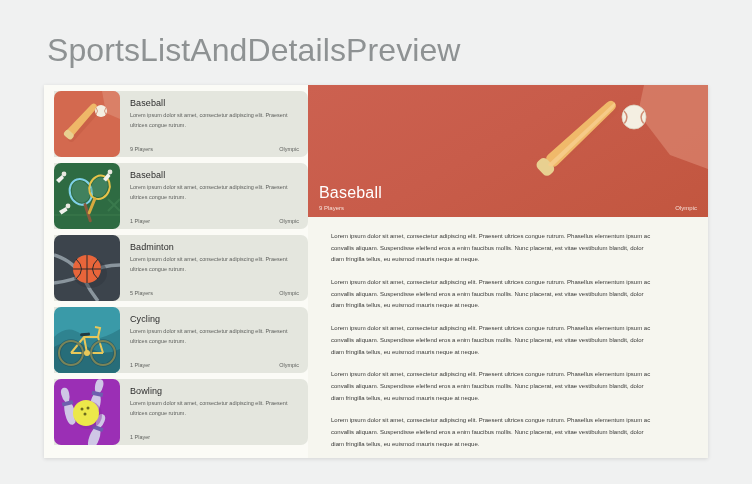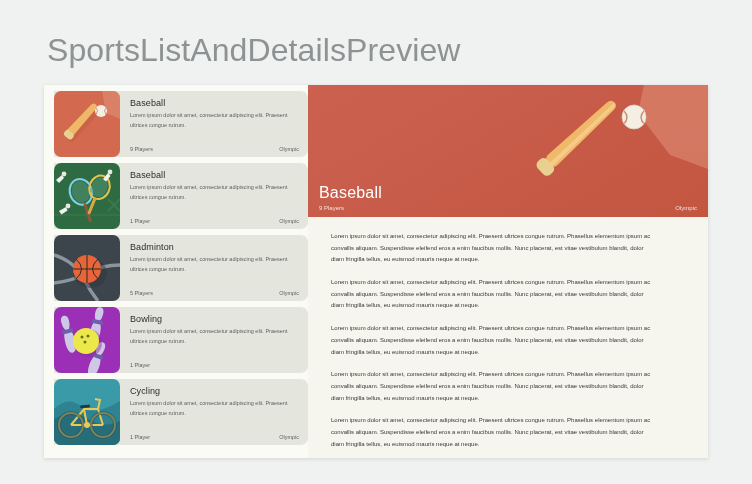--- a/index.html
+++ b/index.html
@@ -220,52 +220,20 @@
           <div class="item-desc">Lorem ipsum dolor sit amet, consectetur adipiscing elit. Praesent ultrices congue rutrum.</div>
           <div class="item-footer">
             <span>5 Players</span>
             <span>Olympic</span>
           </div>
         </div>
       </div>
       <div class="list-item">
         <div class="thumb">
           <svg viewBox="0 0 66 66">
-      <rect width="66" height="66" fill="#9b2fb5"></rect>
-      <g transform="rotate(-14 16 34)">
-        <path d="M16 8 q4 0 4 6 q0 5 -2 8 q3 4 3 12 q0 12 -5 12 q-5 0 -5 -12 q0 -8 3 -12 q-2 -3 -2 -8 q0 -6 4 -6 z" fill="#cfc7e6"></path>
-        <rect x="10.5" y="22" width="11" height="4" fill="#6e5fae"></rect>
-      </g>
-      <g transform="rotate(12 44 12)">
-        <path d="M44 0 q4 0 4 6 q0 5 -2 8 q3 4 3 11 q0 11 -5 11 q-5 0 -5 -11 q0 -7 3 -11 q-2 -3 -2 -8 q0 -6 4 -6 z" fill="#cfc7e6"></path>
-        <rect x="38.5" y="13" width="11" height="4" fill="#6e5fae"></rect>
-      </g>
-      <g transform="rotate(20 42 54)">
-        <path d="M42 34 q4 0 4 6 q0 5 -2 8 q3 4 3 11 q0 11 -5 11 q-5 0 -5 -11 q0 -7 3 -11 q-2 -3 -2 -8 q0 -6 4 -6 z" fill="#cfc7e6"></path>
-        <rect x="36.5" y="47" width="11" height="4" fill="#6e5fae"></rect>
-      </g>
-      <circle cx="34" cy="36" r="14" fill="#8a2aa3" opacity="0.45"></circle>
-      <circle cx="32" cy="34" r="13" fill="#ece84a"></circle>
-      <circle cx="28" cy="30" r="1.5" fill="#6b6b1e"></circle>
-      <circle cx="34" cy="29" r="1.5" fill="#6b6b1e"></circle>
-      <circle cx="31" cy="35" r="1.5" fill="#6b6b1e"></circle>
-          </svg>
-        </div>
-        <div class="item-body">
-          <div class="item-title">Bowling</div>
-          <div class="item-desc">Lorem ipsum dolor sit amet, consectetur adipiscing elit. Praesent ultrices congue rutrum.</div>
-          <div class="item-footer">
-            <span>1 Player</span>
-            <span></span>
-          </div>
-        </div>
-      </div>
-      <div class="list-item">
-        <div class="thumb">
-          <svg viewBox="0 0 66 66">
       <rect width="66" height="66" fill="#3a9aa8"></rect>
       <path d="M0 30 Q14 16 28 28 Q40 38 66 22 L66 66 L0 66 Z" fill="#2f8390"></path>
       <path d="M0 40 Q18 30 34 40 Q50 50 66 42 L66 66 L0 66 Z" fill="#276d79"></path>
       <g stroke="#e8c85a" stroke-width="2" fill="none">
         <circle cx="17" cy="46" r="12"></circle>
         <circle cx="49" cy="46" r="12"></circle>
         <path d="M17 46 L30 30 L44 30 L49 46 M30 30 L33 46 L49 46 M33 46 L17 46"></path>
         <path d="M44 30 L46 21 L41 20"></path>
       </g>
       <circle cx="17" cy="46" r="12" fill="none" stroke="#1f4d57" stroke-width="3.5" opacity="0.55"></circle>
@@ -273,20 +241,52 @@
       <circle cx="33" cy="46" r="3" fill="#e8c85a"></circle>
       <rect x="26" y="26" width="10" height="3" rx="1.5" fill="#223b42" transform="rotate(-6 31 27)"></rect>
           </svg>
         </div>
         <div class="item-body">
           <div class="item-title">Cycling</div>
           <div class="item-desc">Lorem ipsum dolor sit amet, consectetur adipiscing elit. Praesent ultrices congue rutrum.</div>
           <div class="item-footer">
             <span>1 Player</span>
             <span>Olympic</span>
+          </div>
+        </div>
+      </div>
+      <div class="list-item">
+        <div class="thumb">
+          <svg viewBox="0 0 66 66">
+      <rect width="66" height="66" fill="#9b2fb5"></rect>
+      <g transform="rotate(-14 16 34)">
+        <path d="M16 8 q4 0 4 6 q0 5 -2 8 q3 4 3 12 q0 12 -5 12 q-5 0 -5 -12 q0 -8 3 -12 q-2 -3 -2 -8 q0 -6 4 -6 z" fill="#cfc7e6"></path>
+        <rect x="10.5" y="22" width="11" height="4" fill="#6e5fae"></rect>
+      </g>
+      <g transform="rotate(12 44 12)">
+        <path d="M44 0 q4 0 4 6 q0 5 -2 8 q3 4 3 11 q0 11 -5 11 q-5 0 -5 -11 q0 -7 3 -11 q-2 -3 -2 -8 q0 -6 4 -6 z" fill="#cfc7e6"></path>
+        <rect x="38.5" y="13" width="11" height="4" fill="#6e5fae"></rect>
+      </g>
+      <g transform="rotate(20 42 54)">
+        <path d="M42 34 q4 0 4 6 q0 5 -2 8 q3 4 3 11 q0 11 -5 11 q-5 0 -5 -11 q0 -7 3 -11 q-2 -3 -2 -8 q0 -6 4 -6 z" fill="#cfc7e6"></path>
+        <rect x="36.5" y="47" width="11" height="4" fill="#6e5fae"></rect>
+      </g>
+      <circle cx="34" cy="36" r="14" fill="#8a2aa3" opacity="0.45"></circle>
+      <circle cx="32" cy="34" r="13" fill="#ece84a"></circle>
+      <circle cx="28" cy="30" r="1.5" fill="#6b6b1e"></circle>
+      <circle cx="34" cy="29" r="1.5" fill="#6b6b1e"></circle>
+      <circle cx="31" cy="35" r="1.5" fill="#6b6b1e"></circle>
+          </svg>
+        </div>
+        <div class="item-body">
+          <div class="item-title">Bowling</div>
+          <div class="item-desc">Lorem ipsum dolor sit amet, consectetur adipiscing elit. Praesent ultrices congue rutrum.</div>
+          <div class="item-footer">
+            <span>1 Player</span>
+            <span></span>
           </div>
         </div>
       </div>
     </div>
 
   <div id="detail-pane">
     <div id="detail-hero">
       <svg class="hero-art" viewBox="0 0 260 132">
         <path d="M196 0 L260 0 L260 84 L222 70 L190 28 Z" fill="#d9836d" opacity="0.72"></path>
         <g transform="rotate(47 130 66)">

